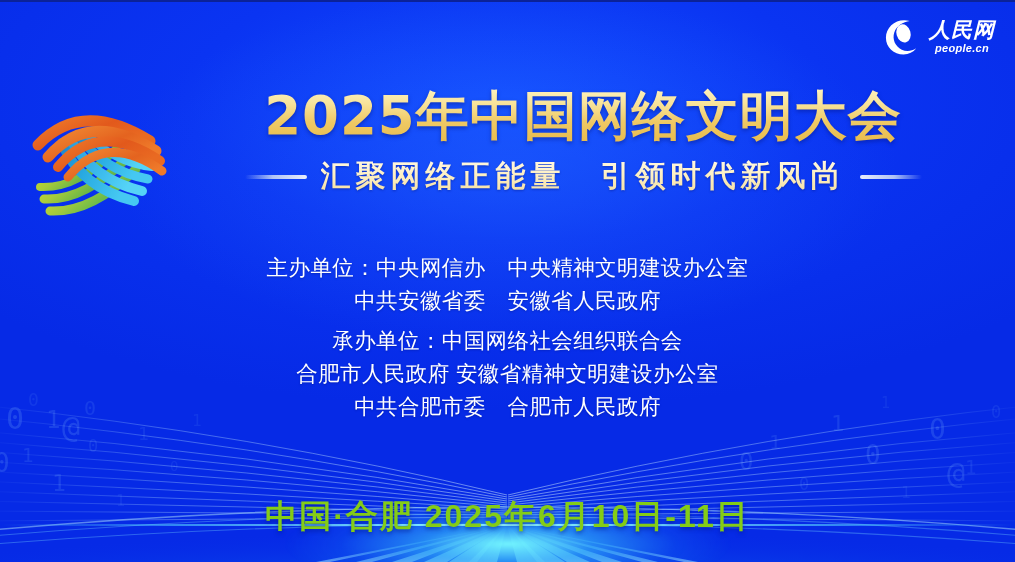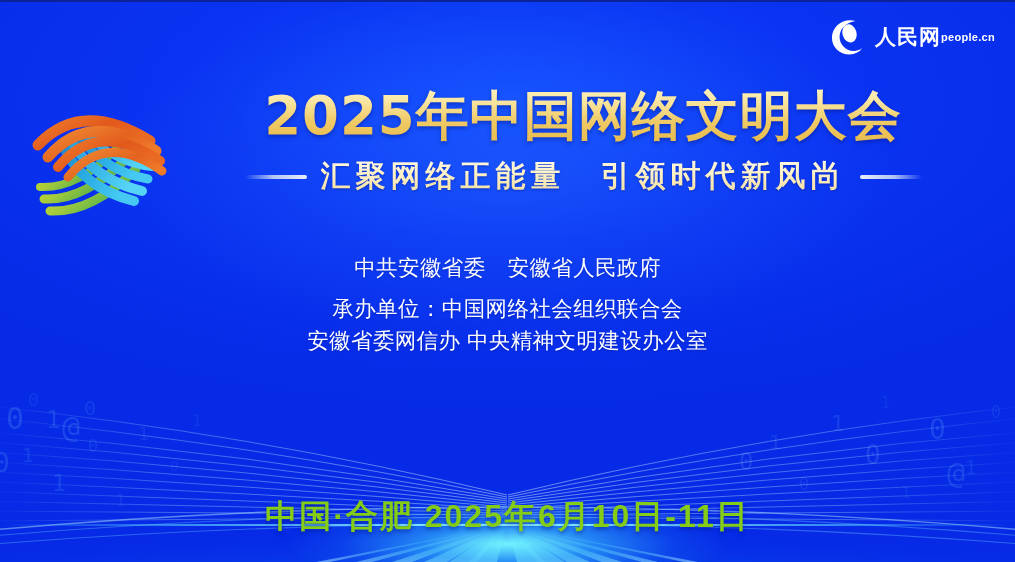--- a/index.html
+++ b/index.html
@@ -95,21 +95,21 @@
   
   .logo-people {
     position: absolute;
     top: 14px;
     right: 20px;
     display: flex;
     align-items: center;
     gap: 7px;
   }
   .logo-people .mark { width: 44px; height: 44px; }
-  .logo-people .wordmark { display: flex; flex-direction: row; align-items: center; }
+  .logo-people .wordmark { display: flex; flex-direction: column; align-items: center; font-style: italic; }
   .logo-people .cn-name {
     color: #ffffff;
     font-family: "DejaVu Serif", "Liberation Serif", serif;
     font-size: 21px;
     letter-spacing: 1px;
     line-height: 1;
     font-weight: 700;
     white-space: nowrap;
   }
   .logo-people .latin {
@@ -414,23 +414,25 @@
     <div class="main-title">2025年中国网络文明大会</div>
     <div class="sub-row">
       <span class="rule left"></span>
       <span class="sub-title">汇聚网络正能量　引领时代新风尚</span>
       <span class="rule right"></span>
     </div>
   </div>
 
   <div class="organizers">
     <div class="org-group">
+      <div class="org-line">主办单位：中央网信办　中央精神文明建设办公室</div>
       <div class="org-line indent">中共安徽省委　安徽省人民政府</div>
     </div>
     <div class="org-group">
       <div class="org-line">承办单位：中国网络社会组织联合会</div>
-      <div class="org-line indent">安徽省委网信办 中央精神文明建设办公室</div>
+      <div class="org-line indent">合肥市人民政府 安徽省精神文明建设办公室</div>
+      <div class="org-line indent">中共合肥市委　合肥市人民政府</div>
     </div>
   </div>
 
   <div class="venue">中国·合肥  2025年6月10日-11日</div>
 
 </div>
 
 </body></html>

